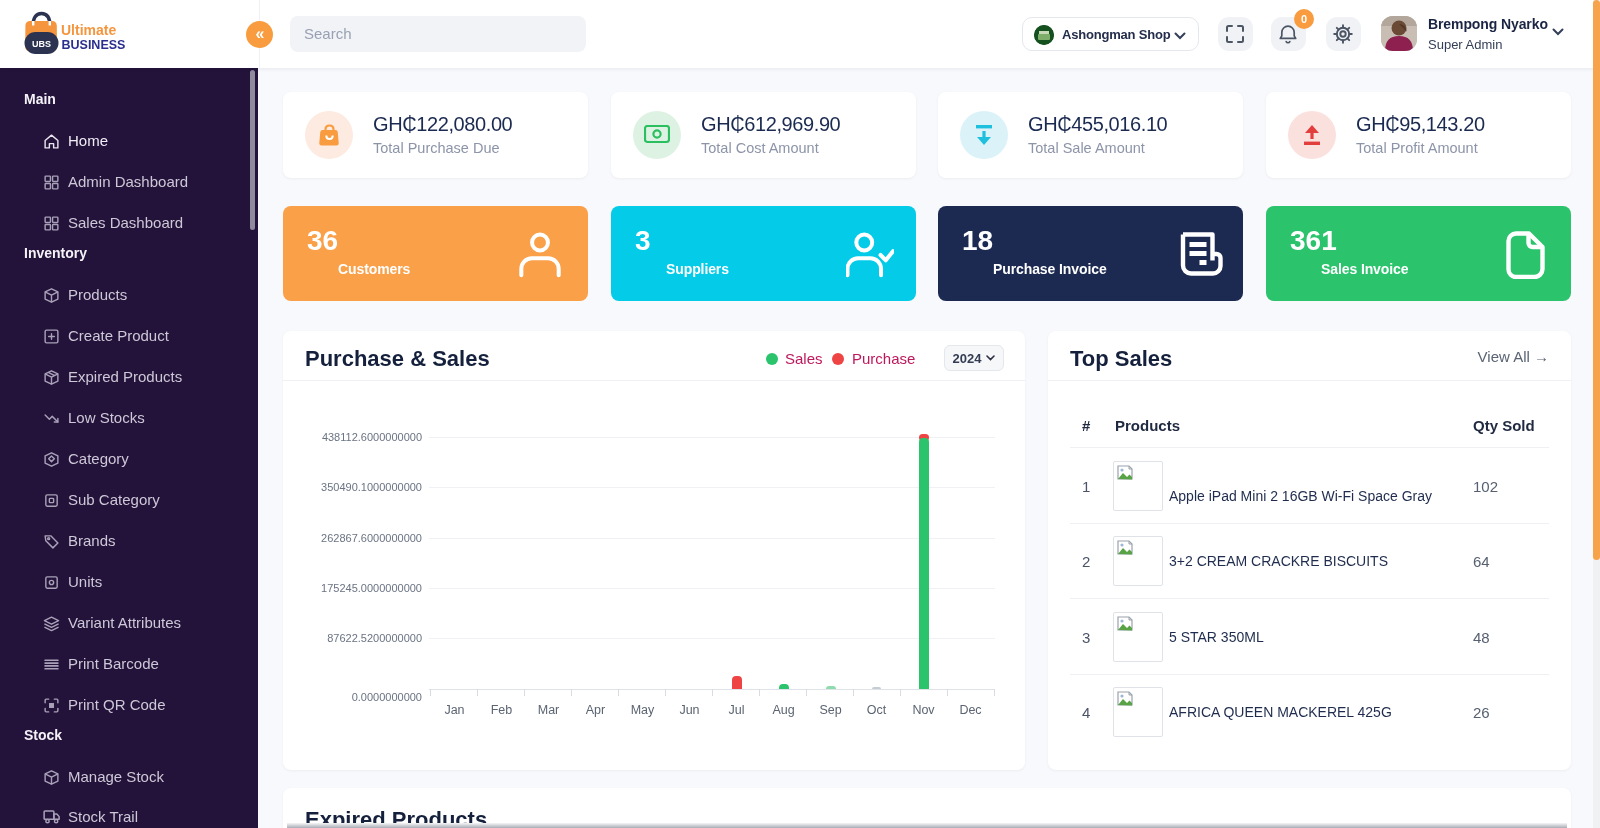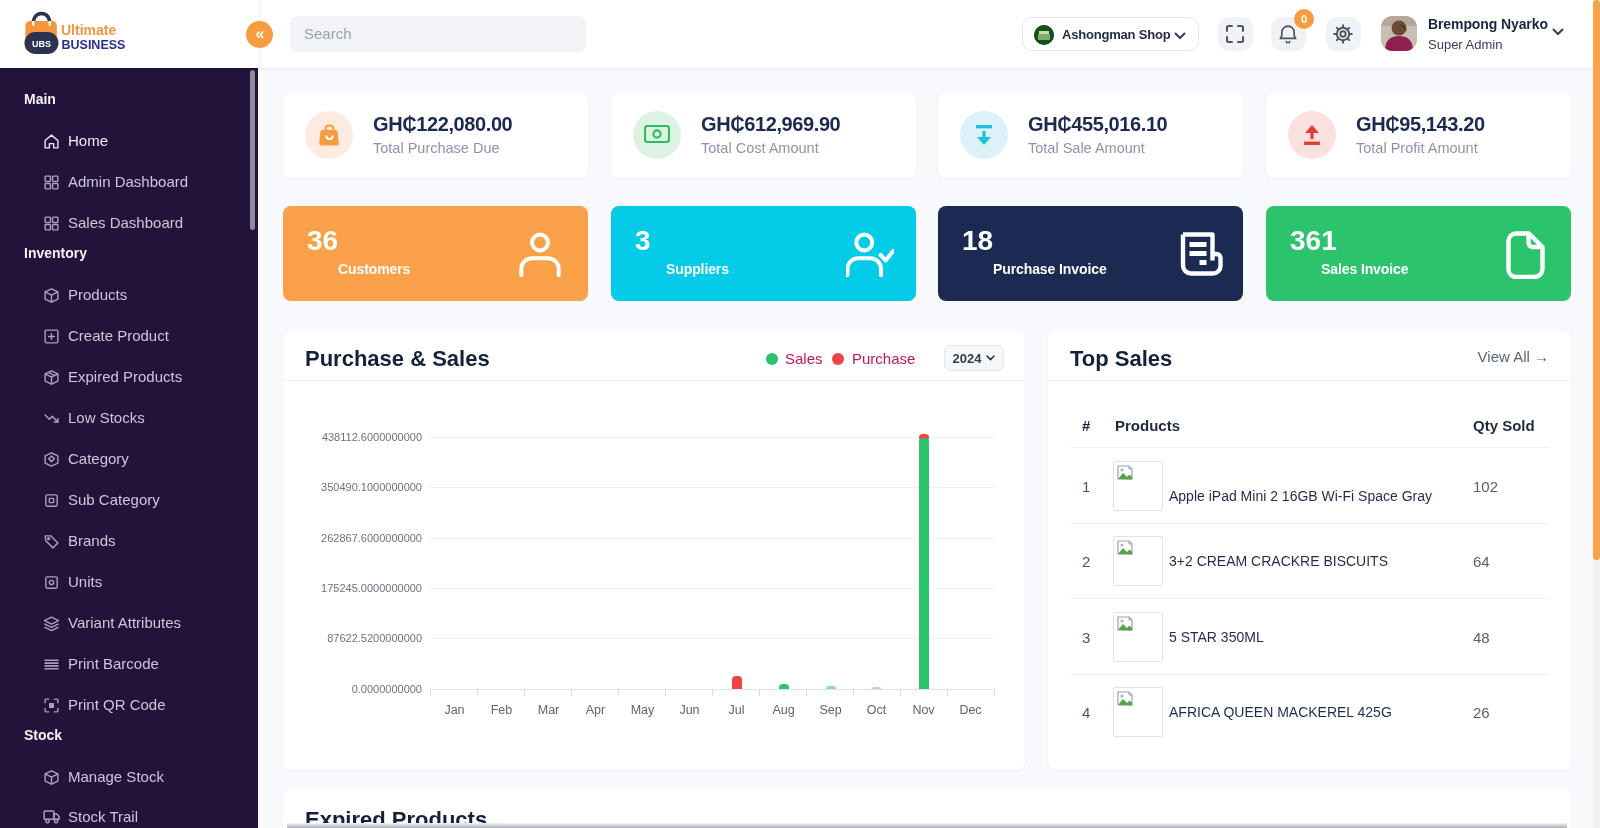--- a/index.html
+++ b/index.html
@@ -25,21 +25,21 @@
 #sidebar { position:absolute; left:0; top:68px; width:258px; height:760px; background:#231239; z-index:4; }
 #sidebar .sect { position:absolute; left:24px; font-size:14px; font-weight:bold; color:#f4f2f7; }
 #sidebar .item { position:absolute; left:43px; height:20px; }
 #sidebar .item svg { position:absolute; left:0; top:2px; }
 #sidebar .item span { position:absolute; left:25px; top:1px; font-size:15px; color:#cdc8d8; white-space:nowrap; }
 #sbthumb { position:absolute; left:250px; top:2px; width:5px; height:160px; background:#8f8a9c; border-radius:3px; }
 
 
 .scard { position:absolute; top:92px; width:305px; height:86px; background:#fff; border-radius:8px; box-shadow:0 1px 3px rgba(16,24,40,.05); }
 .scard .circ { position:absolute; left:22px; top:19px; width:48px; height:48px; border-radius:50%; }
-.scard .val { position:absolute; left:90px; top:21px; font-size:20px; font-weight:bold; color:#1b2a50; letter-spacing:-0.4px;}
+.scard .val { position:absolute; left:90px; top:21px; font-size:20px; font-weight:normal; color:#1b2a50; letter-spacing:-0.4px;}
 .scard .lab { position:absolute; left:90px; top:48px; font-size:14.5px; color:#8c94a8; }
 
 .ccard { position:absolute; top:206px; width:305px; height:95px; border-radius:8px; color:#fff; }
 .ccard .num { position:absolute; left:24px; top:19px; font-size:28px; font-weight:bold; }
 .ccard .clab { position:absolute; left:24px; top:55px; font-size:14px; font-weight:bold; letter-spacing:-0.1px;margin-left:31px; }
 .ccard svg { position:absolute; }
 
 
 .panel { position:absolute; background:#fff; border-radius:8px; box-shadow:0 1px 3px rgba(16,24,40,.05); }
 .phead { position:absolute; left:0; top:0; right:0; height:50px; border-bottom:1px solid #eef0f4; }
@@ -361,21 +361,21 @@
   <div class="gline" style="top:207px;"></div>
   <div class="gline" style="top:257px;"></div>
   <div class="gline" style="top:307px;"></div>
   <div class="gline" style="top:358px; background:#dfe3e8;"></div>
 
   <div class="ylab" style="top:100px;">438112.6000000000</div>
   <div class="ylab" style="top:150px;">350490.1000000000</div>
   <div class="ylab" style="top:201px;">262867.6000000000</div>
   <div class="ylab" style="top:251px;">175245.0000000000</div>
   <div class="ylab" style="top:301px;">87622.5200000000</div>
-  <div class="ylab" style="top:352px;">0.0000000000</div>
+  <div class="ylab" style="top:360px;">0.0000000000</div>
 
   <div class="tick" style="left:147px;"></div>
     <div class="tick" style="left:194px;"></div>
     <div class="tick" style="left:241px;"></div>
     <div class="tick" style="left:288px;"></div>
     <div class="tick" style="left:335px;"></div>
     <div class="tick" style="left:382px;"></div>
     <div class="tick" style="left:429px;"></div>
     <div class="tick" style="left:476px;"></div>
     <div class="tick" style="left:523px;"></div>

